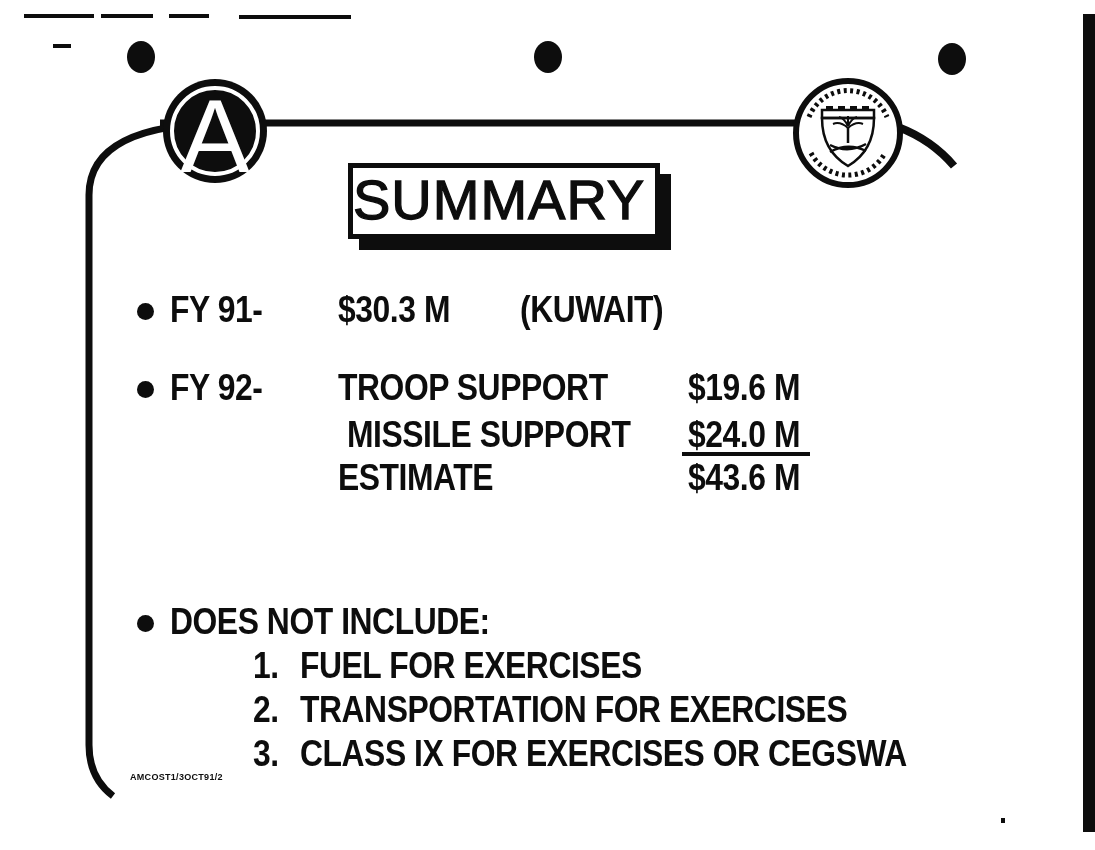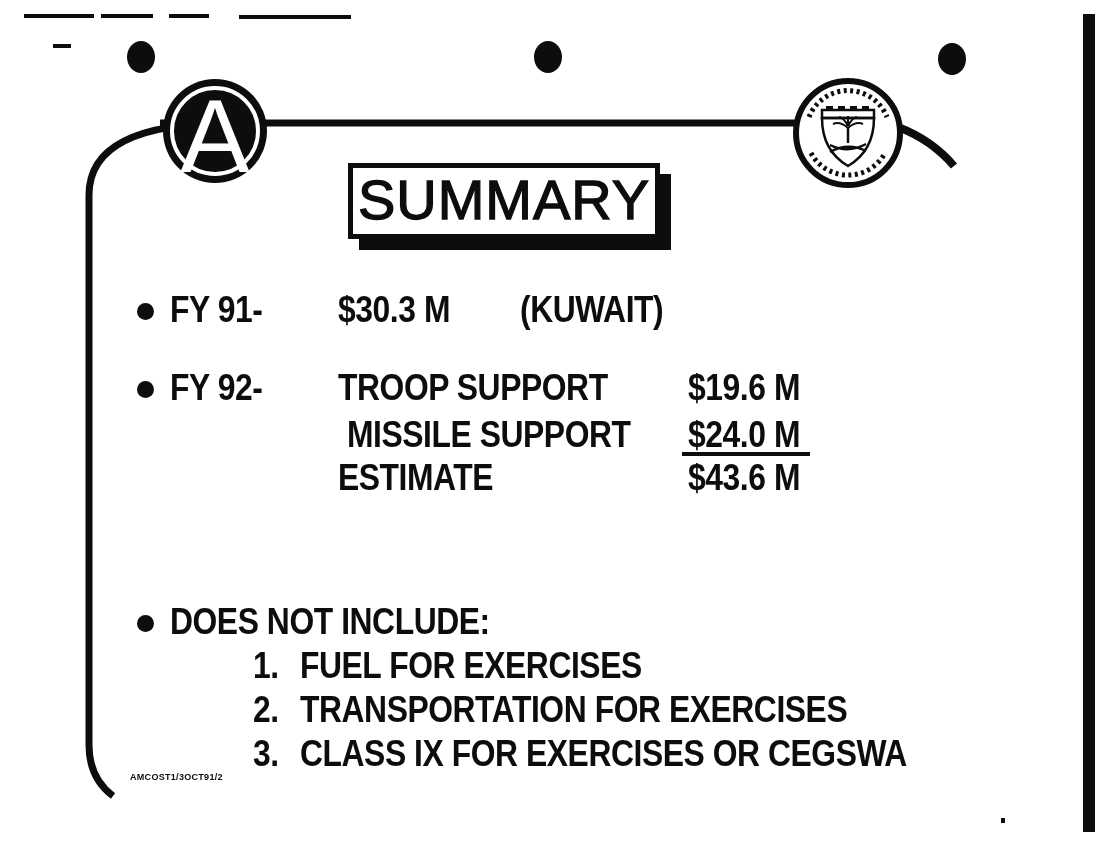--- a/index.html
+++ b/index.html
@@ -30,21 +30,20 @@
     border-radius:50%;
     background:#0d0d0d;
   }
   .titlebox{
     position:absolute;
     left:348px;top:163px;
     width:302px;height:66px;
     border:5px solid #0d0d0d;
     background:#ffffff;
     box-shadow:11px 11px 0 0 #0d0d0d;
-    text-align:center;
   }
   .titlebox span{
     font-weight:400;
     font-size:56px;
     line-height:64px;
     letter-spacing:1px;
     -webkit-text-stroke:1.3px #0d0d0d;
   }
   .underline-bar{
     position:absolute;

